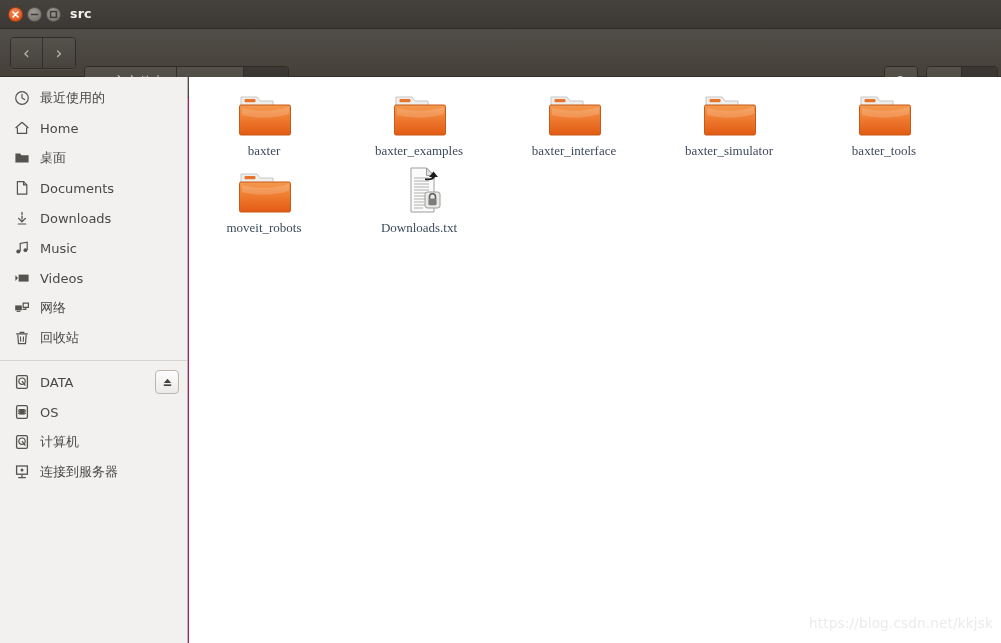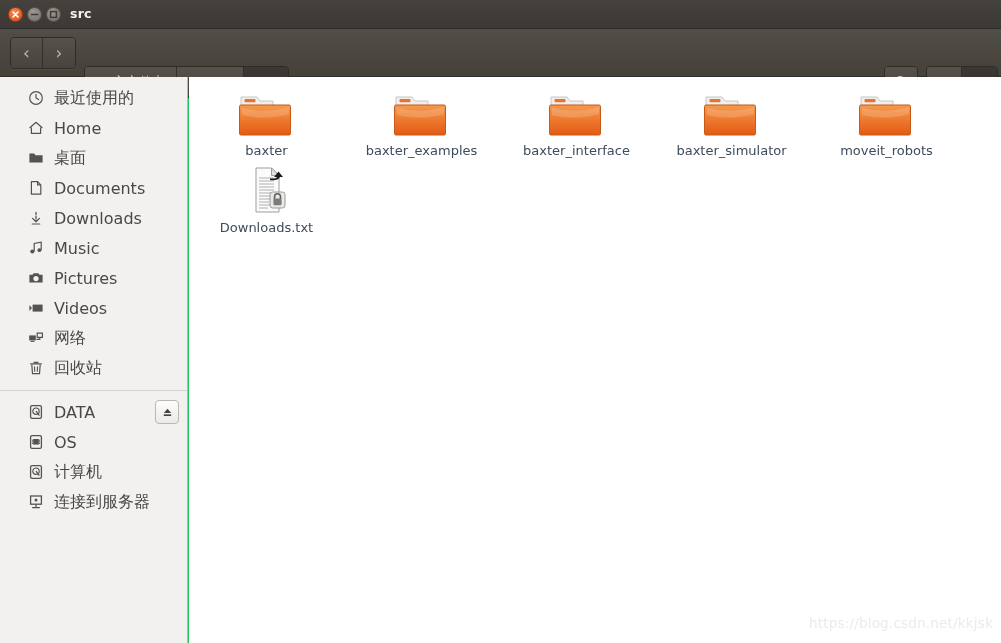--- a/index.html
+++ b/index.html
@@ -9,21 +9,21 @@
   }
   body {
     font-family: "DejaVu Sans", "Liberation Sans", sans-serif;
     -webkit-font-smoothing: antialiased;
   }
   #window {
     position: relative;
     width: 1001px;
     height: 643px;
     overflow: hidden;
-    background: #22c55e;
+    background: #be185d;
   }
 
   
   #titlebar {
     position: absolute;
     left: 0; top: 0;
     width: 1001px; height: 29px;
     background: linear-gradient(to bottom, #45423e 0%, #3b3835 100%);
     border-bottom: 1px solid #2e2b28;
     box-sizing: border-box;
@@ -145,24 +145,24 @@
     border-right: 1px solid #b8b5b2;
     box-sizing: border-box;
     padding-top: 6px;
     overflow: hidden;
   }
   .side-item {
     position: relative;
     display: flex;
     align-items: center;
     height: 30px;
-    padding-left: 27px;
+    padding-left: 13px;
     gap: 10px;
     color: #4a4845;
-    font-size: 16px;
+    font-size: 13px;
   }
   .side-item .s-ico {
     width: 17px; height: 17px;
     display: flex; align-items: center; justify-content: center;
     flex: 0 0 17px;
     color: #51504d;
   }
   .side-label { white-space: nowrap; }
   .side-sep {
     height: 1px;
@@ -193,24 +193,24 @@
     padding: 10px 0 0 0;
     display: flex;
     flex-wrap: wrap;
     align-content: flex-start;
   }
   .file-cell {
     width: 155px;
     height: 77px;
     display: flex;
     flex-direction: column;
-    align-items: center;
     justify-content: flex-start;
     padding-top: 2px;
     box-sizing: border-box;
+    font-family: Liberation Serif, serif;
   }
   .file-cell .thumb {
     height: 50px;
     display: flex;
     align-items: flex-end;
     justify-content: center;
   }
   .file-label {
     margin-top: 4px;
     font-size: 13px;
@@ -378,29 +378,20 @@
       <span class="s-ico">
         <svg width="16" height="16" viewBox="0 0 16 16">
           <path d="M6.2 11.4 L6.2 3.4 L13.2 2.2 L13.2 10.0" stroke="#55534f" stroke-width="1.2" fill="none"></path>
           <circle cx="4.3" cy="11.6" r="2.0" fill="#55534f"></circle>
           <circle cx="11.4" cy="10.2" r="1.9" fill="#55534f"></circle>
         </svg>
       </span>
       <span class="side-label">Music</span>
     </div>
 
-    <div class="side-item">
-      <span class="s-ico">
-        <svg width="16" height="16" viewBox="0 0 16 16">
-          <path d="M1.4 4.8 L4.6 4.8 L5.6 3.2 L10.4 3.2 L11.4 4.8 L14.6 4.8 L14.6 12.6 L1.4 12.6 Z" fill="#55534f"></path>
-          <circle cx="8" cy="8.6" r="2.6" fill="#f2f1f0"></circle>
-        </svg>
-      </span>
-      <span class="side-label">Pictures</span>
-    </div>
 
     <div class="side-item">
       <span class="s-ico">
         <svg width="16" height="16" viewBox="0 0 16 16">
           <path d="M1.4 5.2 L1.4 11.0 L4.0 8.1 Z" fill="#55534f"></path>
           <rect x="4.6" y="4.6" width="10" height="7" fill="#55534f"></rect>
         </svg>
       </span>
       <span class="side-label">Videos</span>
     </div>
@@ -536,20 +527,31 @@
           <svg width="58" height="48" viewBox="0 0 58 48">
             <path d="M3 6 h16 l3 4 h13 v5 H3 Z" fill="#efefee" stroke="#c7c6c4" stroke-width="1"></path>
             <rect x="6.5" y="8" width="11" height="3.2" rx="1" fill="#e8732b"></rect>
             <path d="M3 14 h48 a1.5 1.5 0 0 1 1.5 1.5 v27 a1.5 1.5 0 0 1 -1.5 1.5 H3 a1.5 1.5 0 0 1 -1.5 -1.5 V15.5 A1.5 1.5 0 0 1 3 14 Z" fill="url(#fg1)" stroke="#c65a16" stroke-width="1"></path>
             <path d="M4 17 q24 6 47 -1 v7 q-24 7 -47 1 Z" fill="#ffffff" opacity="0.16"></path>
           </svg>
         </div>
         <div class="file-label">baxter_simulator</div>
       </div>
 
+      <div class="file-cell">
+        <div class="thumb">
+          <svg width="58" height="48" viewBox="0 0 58 48">
+            <path d="M3 6 h16 l3 4 h13 v5 H3 Z" fill="#efefee" stroke="#c7c6c4" stroke-width="1"></path>
+            <rect x="6.5" y="8" width="11" height="3.2" rx="1" fill="#e8732b"></rect>
+            <path d="M3 14 h48 a1.5 1.5 0 0 1 1.5 1.5 v27 a1.5 1.5 0 0 1 -1.5 1.5 H3 a1.5 1.5 0 0 1 -1.5 -1.5 V15.5 A1.5 1.5 0 0 1 3 14 Z" fill="url(#fg1)" stroke="#c65a16" stroke-width="1"></path>
+            <path d="M4 17 q24 6 47 -1 v7 q-24 7 -47 1 Z" fill="#ffffff" opacity="0.16"></path>
+          </svg>
+        </div>
+        <div class="file-label">baxter_tools</div>
+      </div>
 
       <div class="file-cell">
         <div class="thumb">
           <svg width="58" height="48" viewBox="0 0 58 48">
             <path d="M3 6 h16 l3 4 h13 v5 H3 Z" fill="#efefee" stroke="#c7c6c4" stroke-width="1"></path>
             <rect x="6.5" y="8" width="11" height="3.2" rx="1" fill="#e8732b"></rect>
             <path d="M3 14 h48 a1.5 1.5 0 0 1 1.5 1.5 v27 a1.5 1.5 0 0 1 -1.5 1.5 H3 a1.5 1.5 0 0 1 -1.5 -1.5 V15.5 A1.5 1.5 0 0 1 3 14 Z" fill="url(#fg1)" stroke="#c65a16" stroke-width="1"></path>
             <path d="M4 17 q24 6 47 -1 v7 q-24 7 -47 1 Z" fill="#ffffff" opacity="0.16"></path>
           </svg>
         </div>

